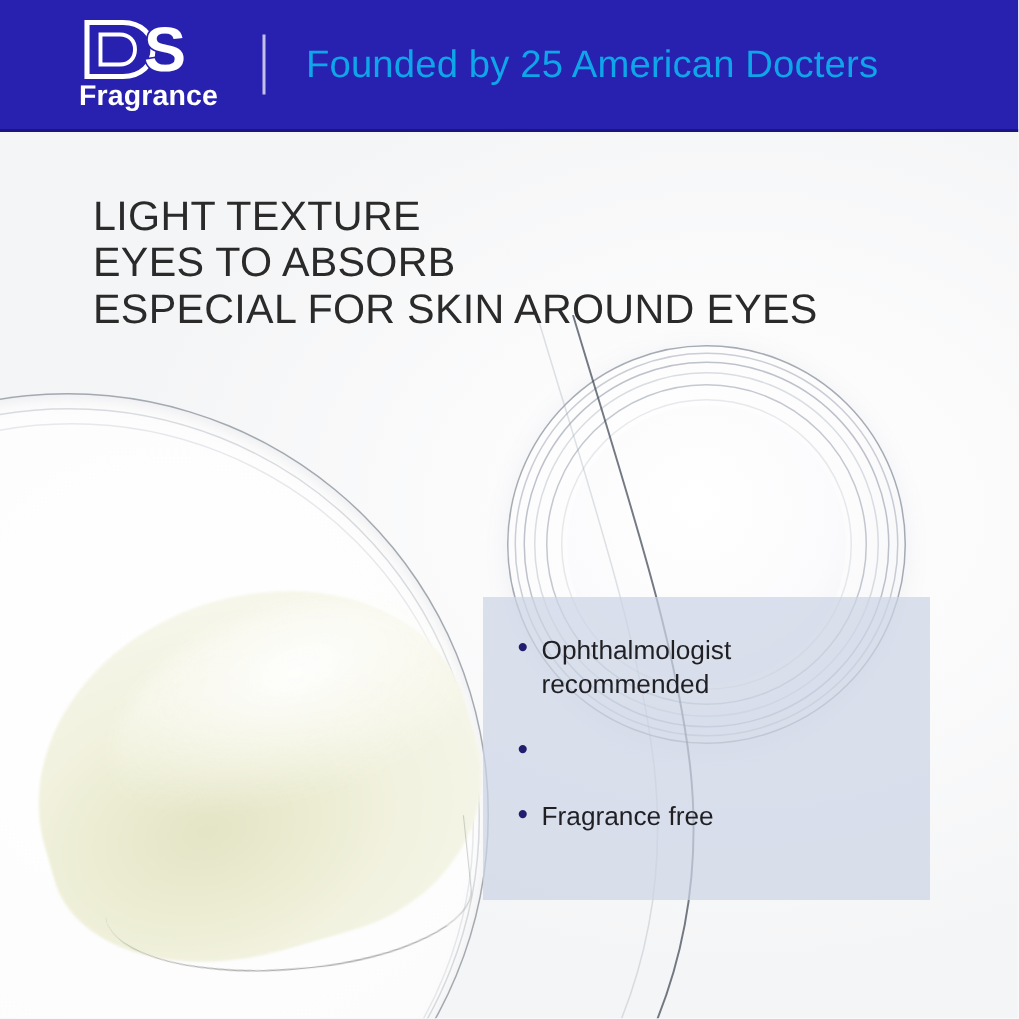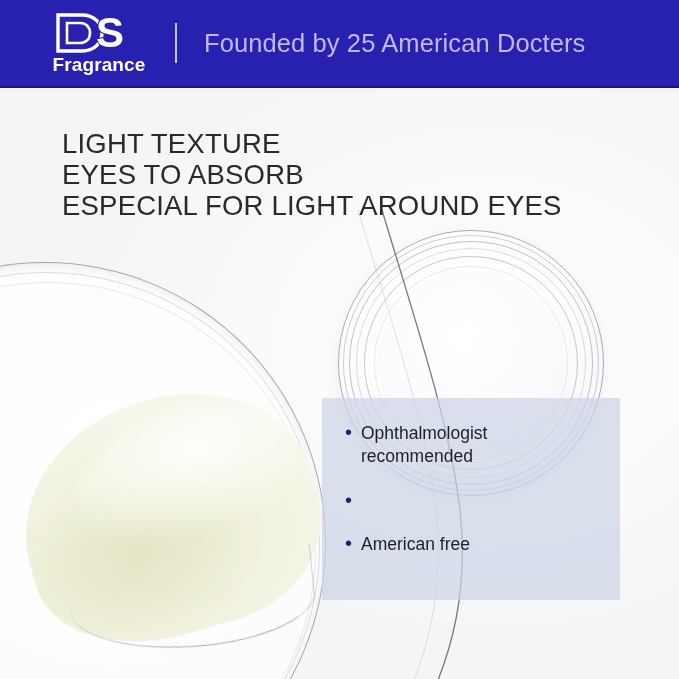--- a/index.html
+++ b/index.html
@@ -180,21 +180,21 @@
 
   .banner-divider {
     width: 2px;
     height: 40px;
     background: rgba(255,255,255,0.72);
     flex: 0 0 2px;
     margin-right: 27px;
   }
 
   .banner-text {
-    color: #c4b5fd;
+    color: #0ea5e9;
     font-size: 25.5px;
     font-weight: normal;
     letter-spacing: 0.1px;
     white-space: nowrap;
   }
 
   
   .headline {
     position: absolute;
     left: 50px;
@@ -288,35 +288,35 @@
     </div>
 
     <div class="banner-divider"></div>
 
     <div class="banner-text">Founded by 25 American Docters</div>
   </div>
 
   <div class="headline">
     <div>LIGHT TEXTURE</div>
     <div>EYES TO ABSORB</div>
-    <div>ESPECIAL FOR LIGHT AROUND EYES</div>
+    <div>ESPECIAL FOR SKIN AROUND EYES</div>
   </div>
 
   <div class="claims-panel"></div>
   <div class="claims-list">
 
     <div class="claim">
       <span class="claim-bullet">•</span>
       <span class="claim-text">Ophthalmologist recommended</span>
     </div>
 
     <div class="claim">
       <span class="claim-bullet">•</span>
     </div>
 
     <div class="claim">
       <span class="claim-bullet">•</span>
-      <span class="claim-text">American free</span>
+      <span class="claim-text">Fragrance free</span>
     </div>
 
   </div>
 
 </div>
 
 </body></html>

